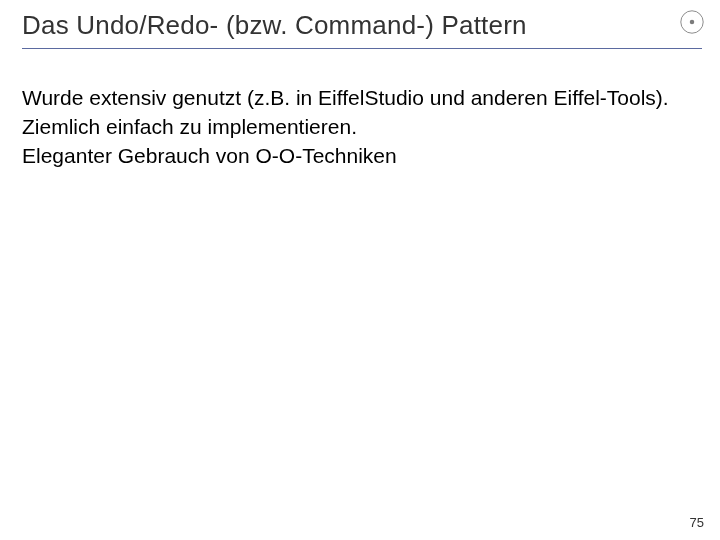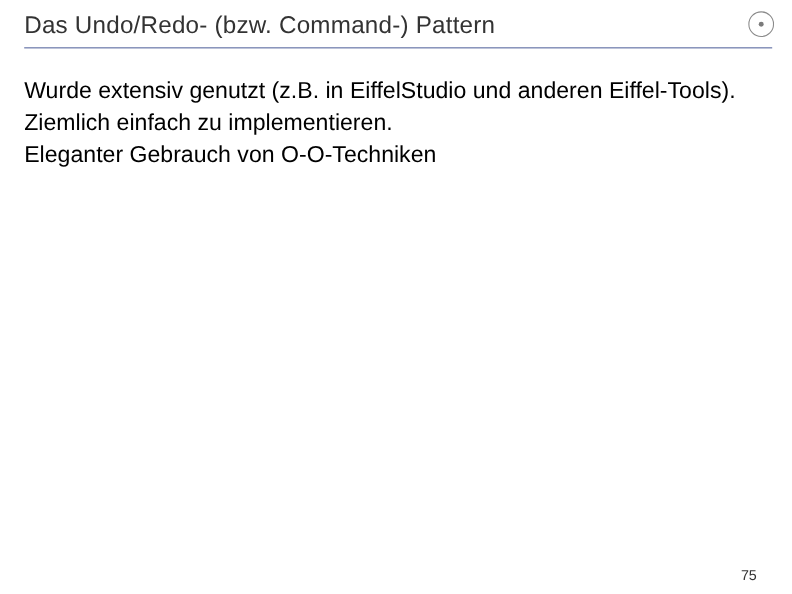--- a/index.html
+++ b/index.html
@@ -5,21 +5,21 @@
   * { margin: 0; padding: 0; box-sizing: border-box; }
   html, body { width: 720px; height: 540px; background: #fff; font-family: Arial, Helvetica, sans-serif; }
   .slide {
     position: relative;
     width: 720px;
     height: 540px;
     padding: 10px 22px 0 22px;
   }
   .title-bar { position: relative; }
   .title {
-    font-size: 22px;
+    font-size: 26px;
     color: #333;
     font-weight: 400;
     padding-bottom: 8px;
     letter-spacing: 0.2px;
   }
   .title-rule {
     position: absolute;
     left: 0;
     right: -4px;
     bottom: 0;
@@ -28,34 +28,34 @@
   }
   .logo {
     position: absolute;
     top: 8px;
     right: 14px;
     width: 28px;
     height: 28px;
   }
   .logo svg { width: 28px; height: 28px; display: block; }
   .body {
-    margin-top: 26px;
+    margin-top: 36px;
     padding-right: 26px;
   }
   .body p {
     font-size: 21px;
     line-height: 1.28;
     color: #000;
     margin-bottom: 2px;
     font-weight: 400;
   }
   .page-num {
     position: absolute;
     bottom: 10px;
-    right: 32px;
+    right: 16px;
     font-size: 13px;
     color: #333;
   }
 </style>
 </head>
 <body>
 
 <div class="slide">
 
   <div class="logo">

